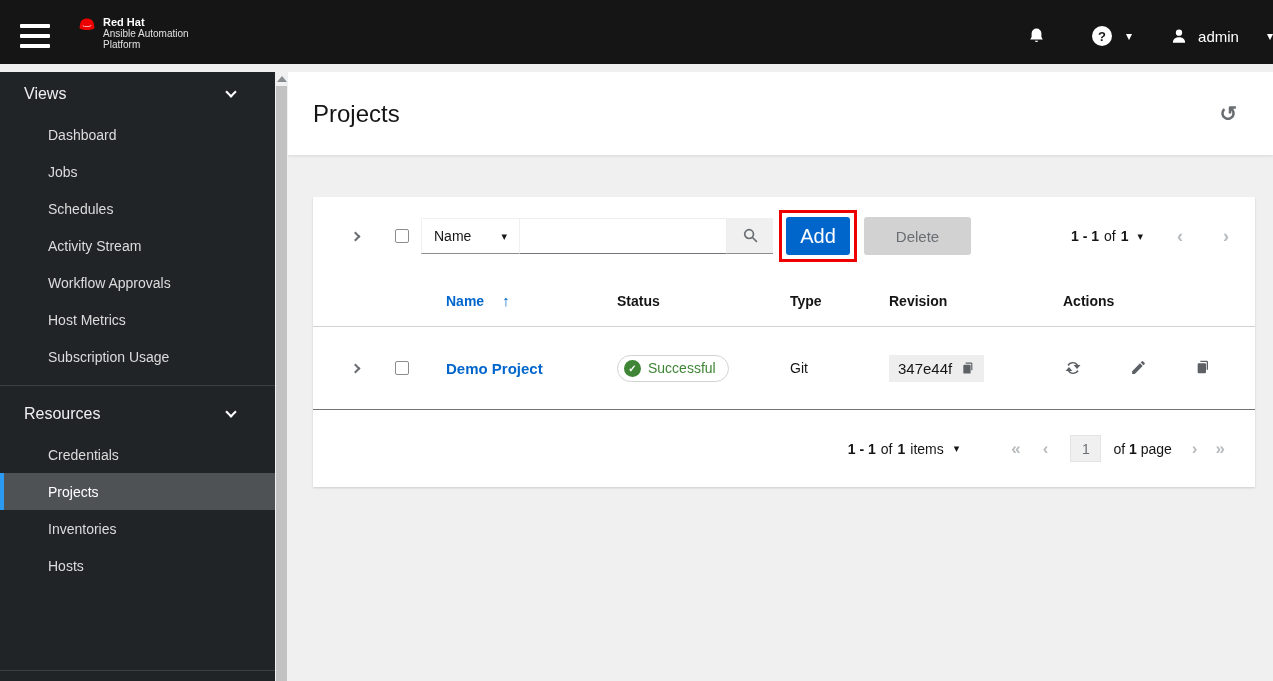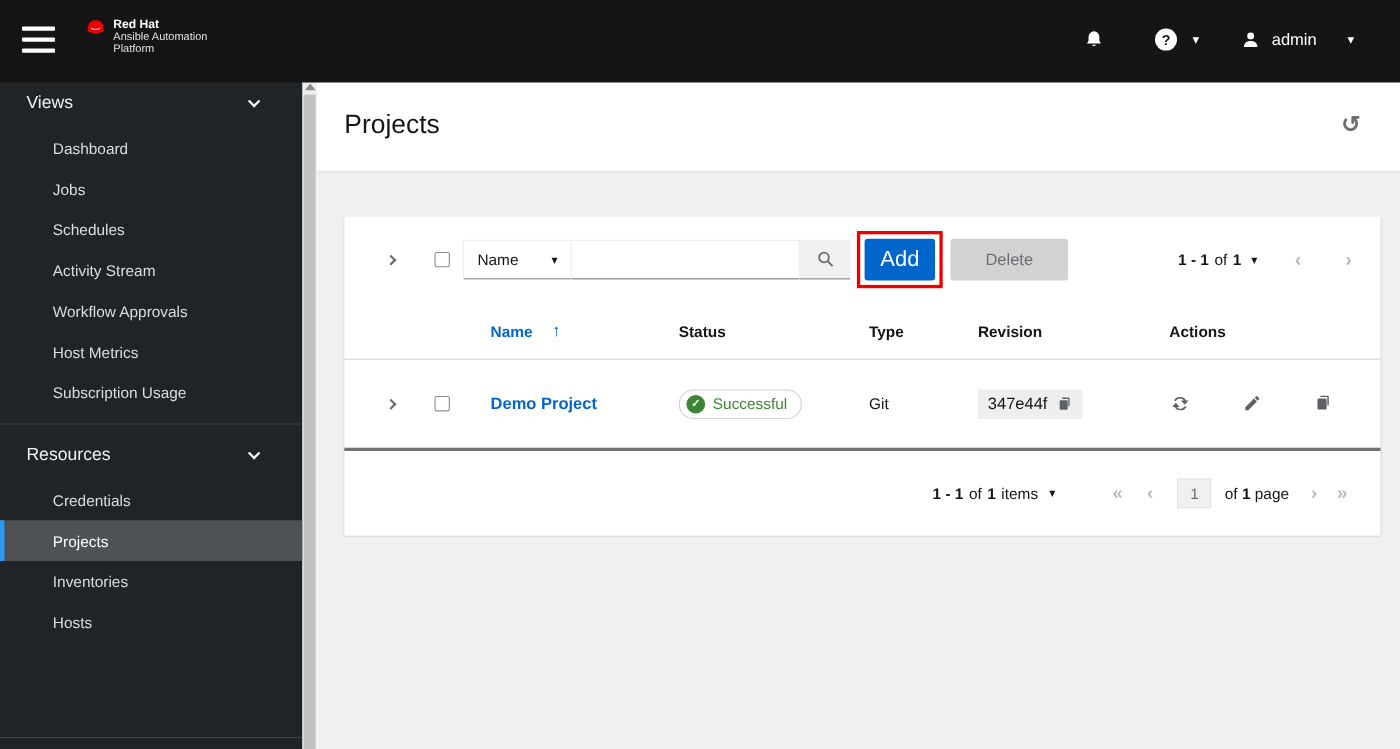--- a/index.html
+++ b/index.html
@@ -3,33 +3,33 @@
 <meta charset="utf-8">
 <style>
   * { margin:0; padding:0; box-sizing:border-box; }
   html,body { width:1273px; height:681px; }
   body {
     position:relative; overflow:hidden; background:#f0f0f0;
     font-family:"Liberation Sans", sans-serif; color:#151515;
   }
 
   
-  .topbar { position:absolute; left:0; top:0; width:1273px; height:75px; background:#151515; z-index:30; }
+  .topbar { position:absolute; left:0; top:0; width:1273px; height:64px; background:#151515; z-index:30; }
   .hamburger { position:absolute; left:20px; top:24px; width:30px; height:24px; display:flex; flex-direction:column; justify-content:space-between; cursor:pointer; }
   .hamburger div { height:4px; background:#fff; border-radius:1px; }
   .brand { position:absolute; left:76px; top:16px; display:flex; align-items:flex-start; gap:5px; }
   .brand-text { display:flex; flex-direction:column; color:#fff; }
   .brand-line1 { font-size:11px; font-weight:bold; line-height:12px; }
   .brand-line2, .brand-line3 { font-size:10px; line-height:11px; color:#e0e0e0; }
   .topbar-right { position:absolute; right:0; top:0; height:72px; display:flex; align-items:center; }
   .bell-btn { margin-right:46px; display:flex; cursor:pointer; }
   .help-group { display:flex; align-items:center; gap:14px; margin-right:38px; cursor:pointer; }
   .help-circle { width:20px; height:20px; background:#fff; border-radius:50%; display:flex; align-items:center; justify-content:center; font-size:13px; font-weight:bold; color:#151515; }
   .caret-glyph { color:#fff; font-size:12px; line-height:12px; }
-  .user-group { display:flex; align-items:center; gap:10px; margin-right:42px; cursor:pointer; }
+  .user-group { display:flex; align-items:center; gap:10px; cursor:pointer; }
   .user-name { color:#fff; font-size:15px; margin-right:18px; }
 
   
   .sidebar { position:absolute; left:0; top:72px; width:275px; height:609px; background:#212427; z-index:20; }
   .nav-group-header { height:44px; display:flex; align-items:center; justify-content:space-between; padding:0 40px 0 24px; color:#f0f0f0; font-size:16px; cursor:pointer; }
   .chev-down { width:8px; height:8px; border-right:2px solid #fff; border-bottom:2px solid #fff; transform:rotate(45deg); margin-top:-4px; }
   .nav-item { height:37px; display:flex; align-items:center; padding-left:48px; color:#dcdcdc; font-size:14px; cursor:pointer; }
   .nav-item.current { background:#4f5255; color:#fff; border-left:4px solid #2b9af3; padding-left:44px; }
   .nav-divider { height:1px; background:#3c3f42; margin-top:10px; }
   .nav-group-header.second { margin-top:6px; }
@@ -68,21 +68,21 @@
   .pg-chev { color:#b8bbbe; font-size:18px; font-weight:bold; cursor:default; }
   .toolbar-pagination .pg-chev.first { margin-left:34px; }
   .toolbar-pagination .pg-chev.second { margin-left:40px; margin-right:2px; }
 
   
   .tgrid { display:grid; grid-template-columns:36px 73px 171px 173px 99px 174px 1fr; align-items:center; padding:0 40px 0 24px; }
   .thead { height:52px; border-bottom:1px solid #d2d2d2; font-size:14px; font-weight:bold; }
   .th-name { color:#0066cc; display:flex; align-items:center; gap:18px; cursor:pointer; }
   .sort-arrow { font-size:15px; color:#0066cc; }
   .th-actions { text-align:left; padding-right:12px; }
-  .trow { height:83px; border-bottom:3px solid #737373;padding-left:24px; }
+  .trow { height:83px; border-bottom:1px solid #737373;padding-left:24px; }
   .cell-expand, .cell-check { display:flex; }
   .cell-expand { justify-content:center; }
   .cell-check { padding-left:22px; }
   .row-link { color:#0066cc; font-weight:bold; font-size:15px; text-decoration:none; cursor:pointer; }
   .badge { display:inline-flex; align-items:center; gap:7px; border:1px solid #d2d2d2; border-radius:30px; padding:4px 12px 4px 6px; background:#fff; }
   .badge-check { width:17px; height:17px; border-radius:50%; background:#3e8635; color:#fff; font-size:10px; font-weight:bold; display:flex; align-items:center; justify-content:center; }
   .badge-label { color:#3e8635; font-size:14px; }
   .cell-type { font-size:14px; }
   .rev-chip { display:inline-flex; align-items:center; gap:9px; background:#eeeeee; padding:5px 9px; font-size:15px; cursor:pointer; }
   .cell-actions { display:flex; justify-content:flex-end; gap:48px; padding-right:4px; }

